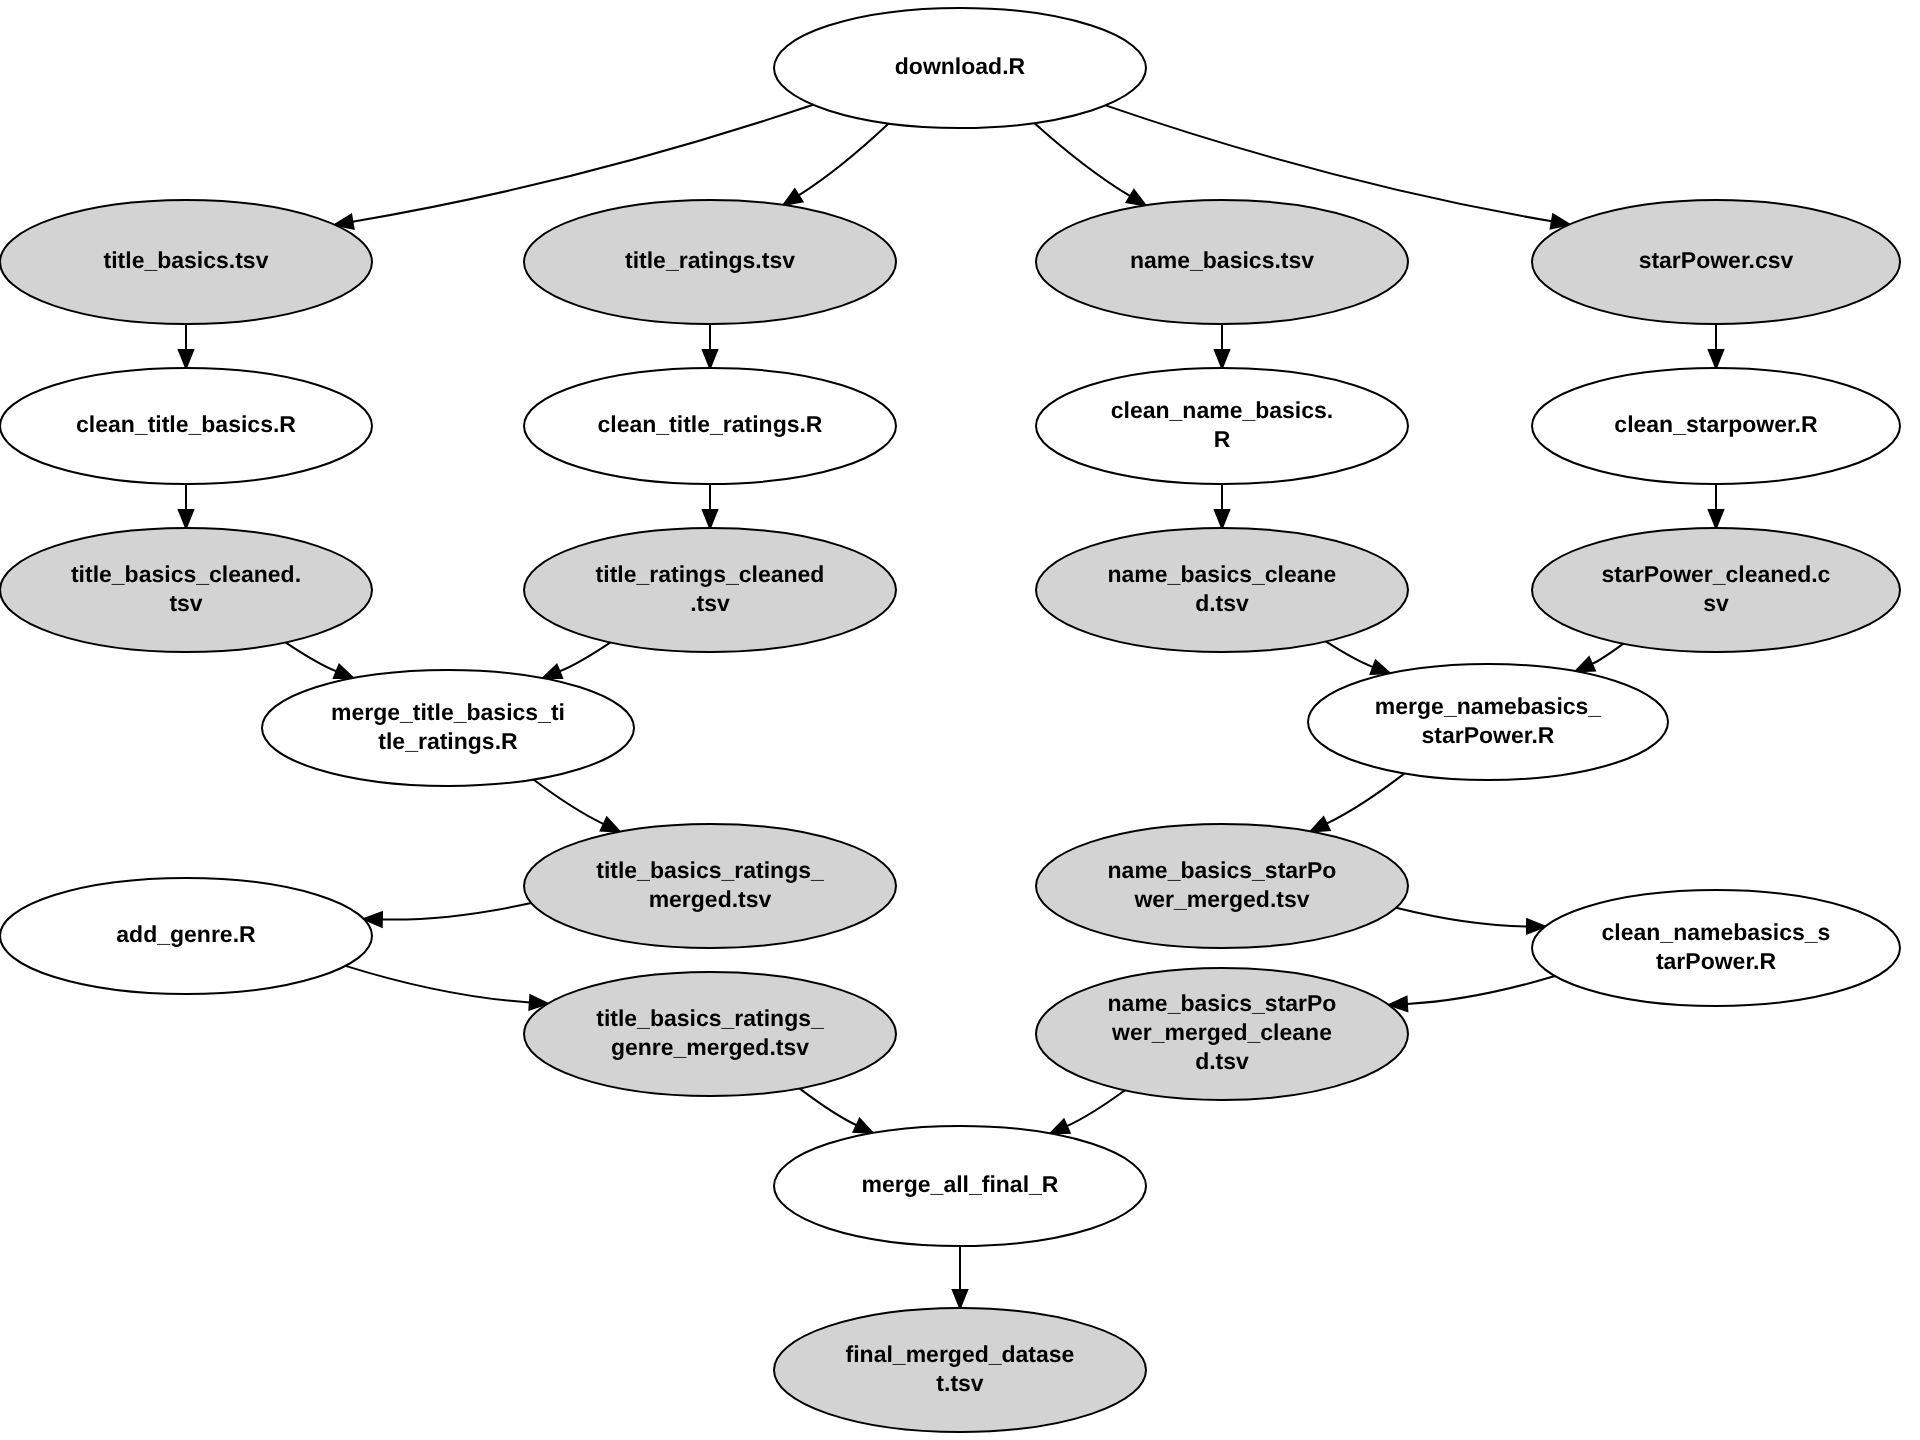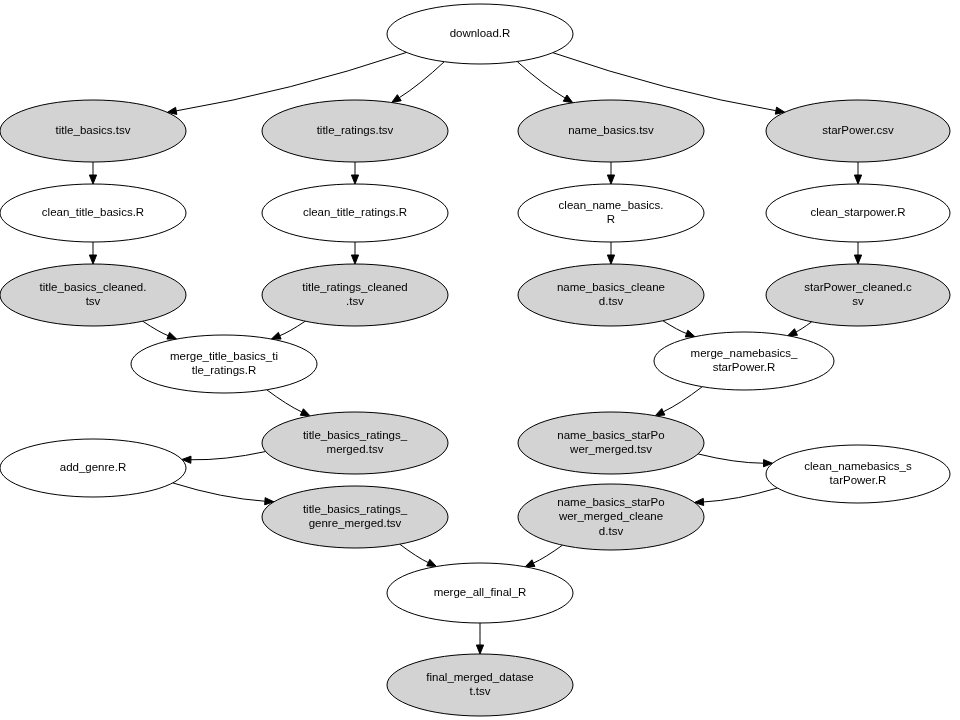--- a/index.html
+++ b/index.html
@@ -10,20 +10,21 @@
   body {
     width: 960px;
     height: 720px;
     overflow: hidden;
     font-family: "Liberation Sans", sans-serif;
   }
   #graph-root {
     position: relative;
     width: 960px;
     height: 632px;
+    font-weight: bold;
   }
   svg#graph-canvas {
     position: absolute;
     left: 0;
     top: 0;
     width: 960px;
     height: 720px;
   }
   .node-ellipse {
     stroke: #000000;

